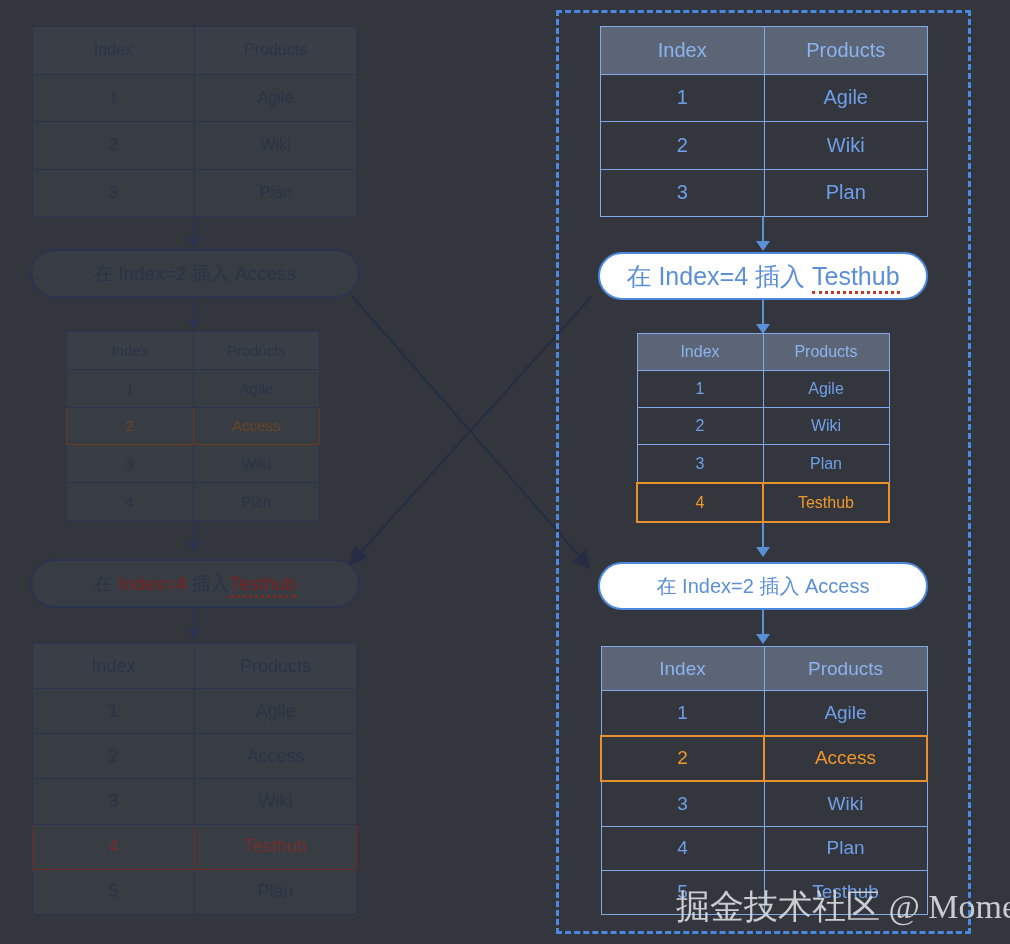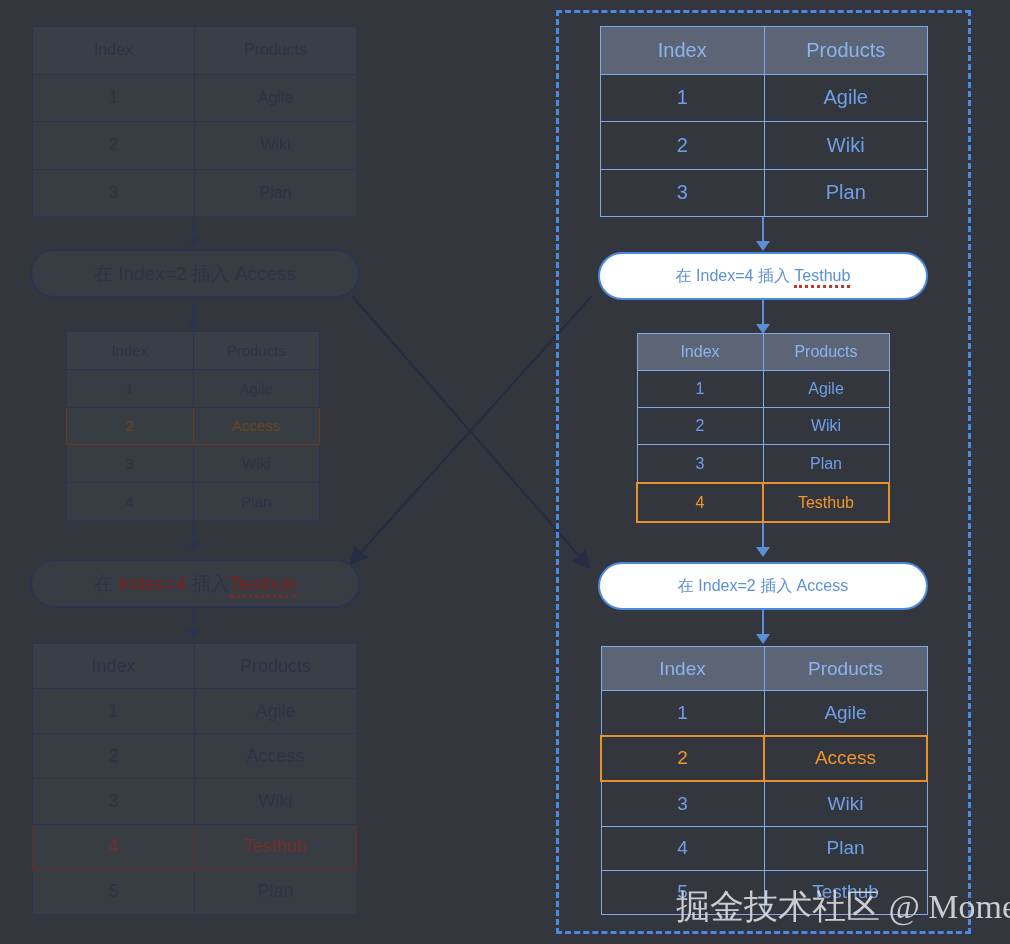--- a/index.html
+++ b/index.html
@@ -207,21 +207,21 @@
         <td>3</td>
         <td>Plan</td>
       </tr>
     </tbody>
       </table>
   </div>
 
   <div class="vline lit" style="left:762px;top:217px;height:29px;"></div>
   <div class="arrow lit" style="left:756px;top:241px;"></div>
 
-  <div class="pill lit" style="left:598px;top:252px;width:330px;height:48px;font-size:16px;">
+  <div class="pill lit" style="left:598px;top:252px;width:330px;height:48px;font-size:25px;">
     <span>
       <span>在 </span><span>Index=4</span><span> 插入 </span><span class="u-red">Testhub</span>
     </span>
   </div>
 
   <div class="vline lit" style="left:762px;top:300px;height:28px;"></div>
   <div class="arrow lit" style="left:756px;top:324px;"></div>
 
   <div class="tbl lit" style="left:636px;top:333px;width:254px;height:190px;font-size:16px;">
     <table>
@@ -246,21 +246,21 @@
         <td class="hi">4</td>
         <td class="hi">Testhub</td>
       </tr>
     </tbody>
       </table>
   </div>
 
   <div class="vline lit" style="left:762px;top:523px;height:28px;"></div>
   <div class="arrow lit" style="left:756px;top:547px;"></div>
 
-  <div class="pill lit" style="left:598px;top:562px;width:330px;height:48px;font-size:16px;">
+  <div class="pill lit" style="left:598px;top:562px;width:330px;height:48px;font-size:20px;">
     <span>
       <span>在 </span><span>Index=2</span><span> 插入 </span><span>Access</span>
     </span>
   </div>
 
   <div class="vline lit" style="left:762px;top:610px;height:28px;"></div>
   <div class="arrow lit" style="left:756px;top:634px;"></div>
 
   <div class="tbl lit" style="left:600px;top:646px;width:328px;height:269px;font-size:19px;">
     <table>

